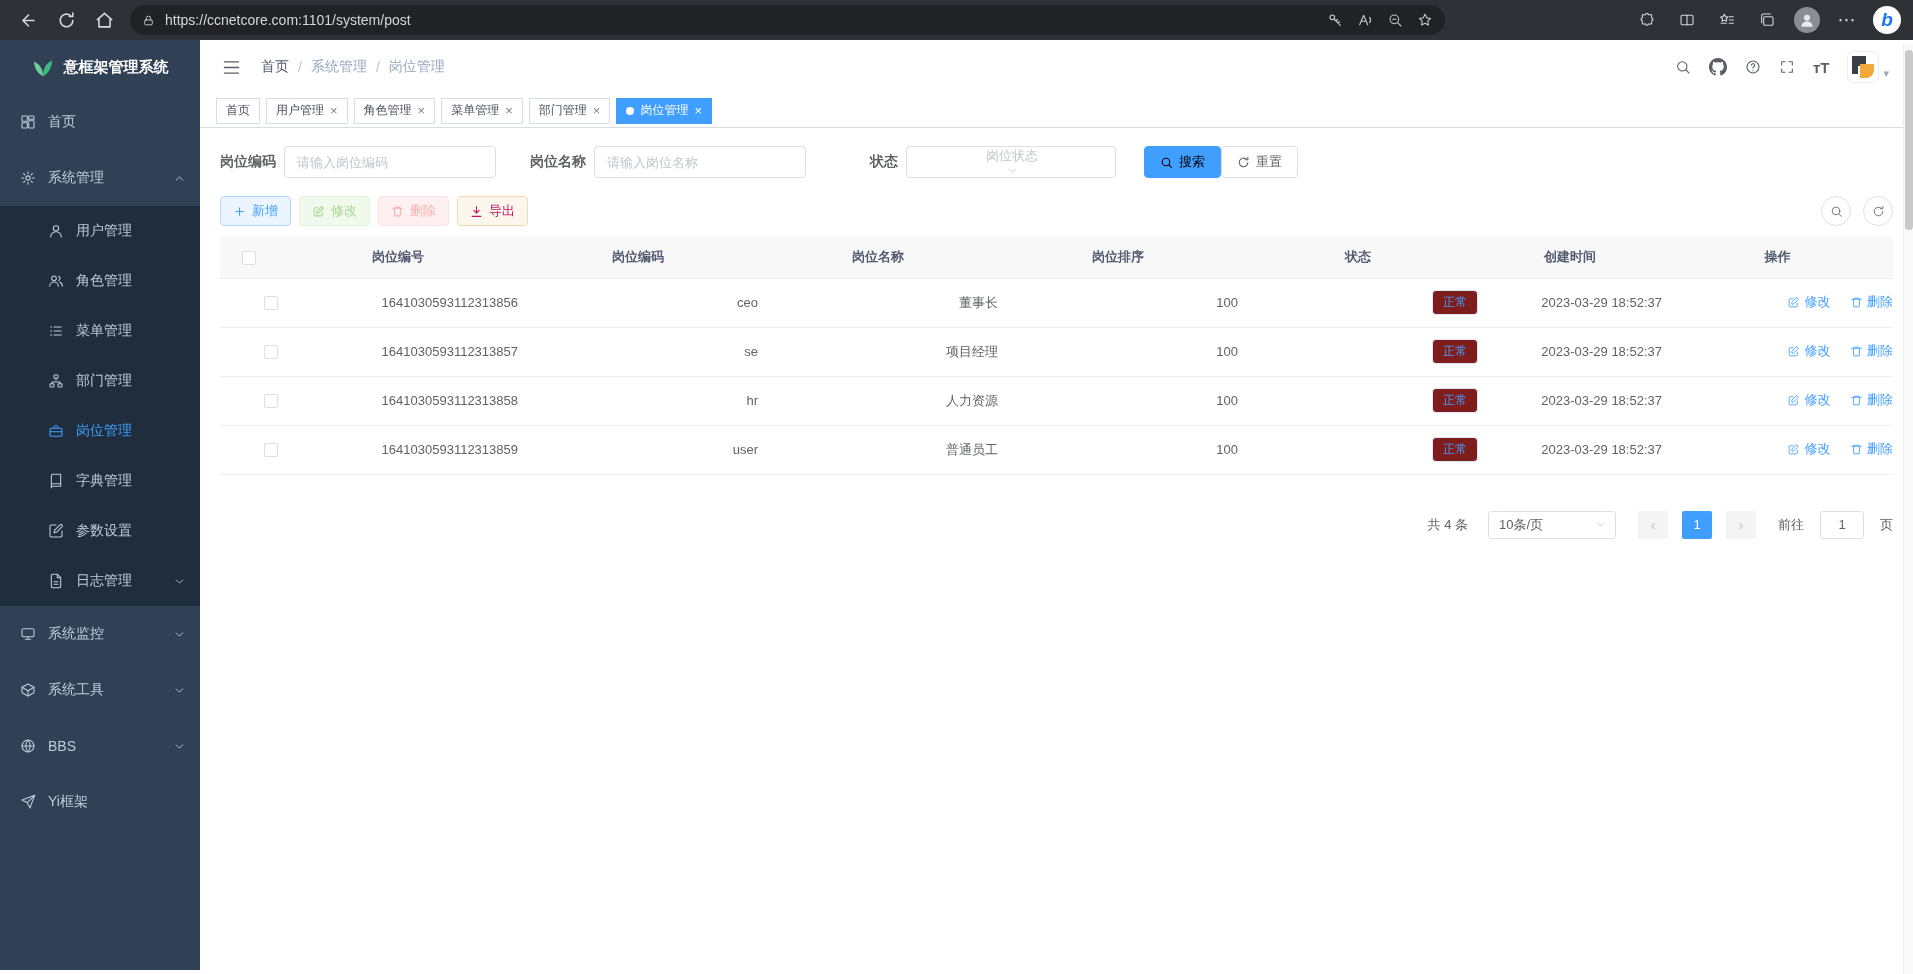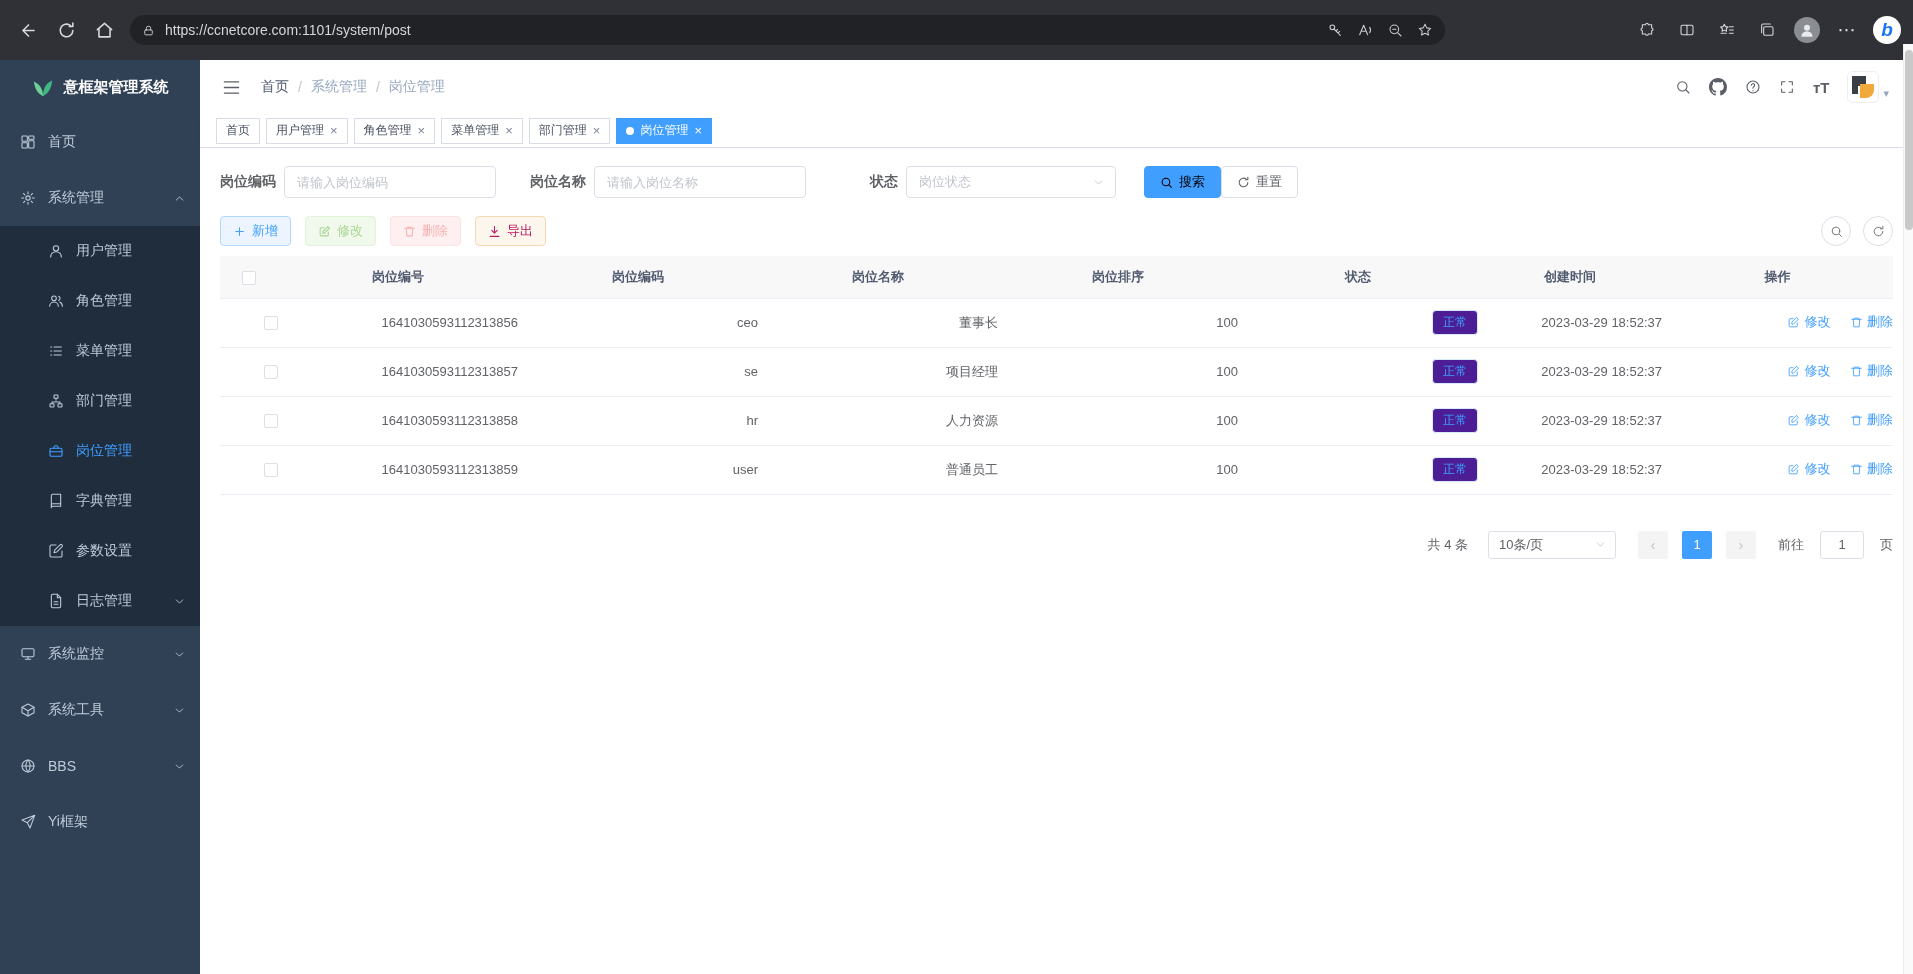--- a/index.html
+++ b/index.html
@@ -7,21 +7,21 @@
   body { font-family: "Liberation Sans", "DejaVu Sans", sans-serif; background:#fff; }
   .screen { position:relative; width:1913px; height:974px; overflow:hidden; background:#fff; }
 
   
   svg.i { width:16px; height:16px; stroke:currentColor; fill:none; stroke-width:2; stroke-linecap:round; stroke-linejoin:round; display:block; }
   svg.i.sm { width:13px; height:13px; }
   svg.i.lg { width:19px; height:19px; }
   svg.i.thin { stroke-width:1.6; }
 
   
-  .chrome { height:60px; background:#2f3136; display:flex; align-items:center; padding:12px 10px; gap:2px; color:#d6d8db; }
+  .chrome { height:40px; background:#2f3136; display:flex; align-items:center; padding:12px 10px; gap:2px; color:#d6d8db; }
   .chrome-btn { width:36px; height:36px; border-radius:6px; display:flex; align-items:center; justify-content:center; color:#d6d8db; cursor:pointer; flex:none; }
   .addr { width:1315px; height:30px; margin-left:6px; background:#202225; border-radius:15px; display:flex; align-items:center; padding:0 12px; gap:10px; flex:none; }
   .addr .url { font-size:14px; color:#d4d6d9; flex:1; white-space:nowrap; overflow:hidden; }
   .addr-icons { display:flex; align-items:center; gap:14px; color:#c9cbce; }
   .chrome-right { margin-left:auto; display:flex; align-items:center; gap:8px; }
   .chrome-right .chrome-btn { width:32px; height:32px; }
   .profile-circle { width:26px; height:26px; border-radius:50%; background:#8a8d91; display:flex; align-items:center; justify-content:center; overflow:hidden; }
   .bing { width:28px; height:28px; border-radius:50%; background:#fff; display:flex; align-items:center; justify-content:center; font-weight:bold; font-style:italic; font-size:19px; color:#1d74f5; }
   .more-glyph { font-size:18px; letter-spacing:1px; line-height:1; }
 
@@ -68,43 +68,43 @@
   .tag .dot { width:8px; height:8px; border-radius:50%; background:#fff; }
 
   
   .main { flex:1; background:#fff; padding:14px 20px; position:relative; overflow:hidden; }
 
   
   .filters { display:flex; align-items:center; height:40px; }
   .f-label { font-size:14px; font-weight:600; color:#606266; margin-right:8px; white-space:nowrap; }
   .f-input { width:212px; height:32px; border:1px solid #dcdfe6; border-radius:4px; padding:0 12px; font-size:13px; color:#606266; outline:none; font-family:inherit; }
   .f-input::placeholder { color:#c0c4cc; }
-  .f-select { width:210px; height:32px; border:1px solid #dcdfe6; border-radius:4px; padding:0 10px 0 12px; font-size:13px; display:flex; align-items:center; justify-content:space-between; color:#c0c4cc; cursor:pointer; background:#fff; }
+  .f-select { width:210px; height:32px; border:1px solid #dcdfe6; border-radius:4px; padding:0 10px 0 12px; font-size:13px; display:flex; align-items:center; justify-content:space-between; color:#c0c4cc; cursor:pointer; background:#fff;flex-direction:column; }
   .gap34 { margin-left:34px; }
   .gap64 { margin-left:64px; }
   .btn { height:32px; border-radius:4px; border:1px solid #dcdfe6; background:#fff; color:#606266; font-size:13px; display:inline-flex; align-items:center; gap:6px; padding:0 15px; cursor:pointer; font-family:inherit; white-space:nowrap; }
   .btn-primary { background:#409eff; border-color:#409eff; color:#000000; margin-left:28px; }
   .btn-reset { margin-left:0; }
 
   
-  .toolbar { margin-top:14px; display:flex; align-items:center; gap:14px; position:relative; height:30px; }
+  .toolbar { margin-top:14px; display:flex; align-items:center; gap:8px; position:relative; height:30px; }
   .btn.mini { height:30px; padding:0 12px; }
   .btn-add { background:#ecf5ff; border-color:#b3d8ff; color:#409eff; }
   .btn-edit { background:#f0f9eb; border-color:#e1f3d8; color:#a8d694; cursor:not-allowed; }
   .btn-del { background:#fef0f0; border-color:#fde2e2; color:#f6b1b1; cursor:not-allowed; }
   .btn-export { background:#fdf6ec; border-color:#f5dab1; color:#be185d; }
   .tool-right { position:absolute; right:0; top:0; display:flex; gap:12px; }
   .circle-btn { width:30px; height:30px; border-radius:50%; border:1px solid #dcdfe6; background:#fff; color:#606266; display:flex; align-items:center; justify-content:center; cursor:pointer; }
 
   
   table.grid { width:1673px; border-collapse:collapse; margin-top:10px; font-size:13px; color:#606266; table-layout:fixed; }
   table.grid th { height:42px; background:#f8f8f9; color:#515a6e; font-weight:bold; font-size:13px; border-bottom:1px solid #ebeef5; text-align:center; }
   table.grid td { height:49px; border-bottom:1px solid #ebeef5; text-align:right; }
   .chk { display:inline-block; width:14px; height:14px; border:1px solid #dcdfe6; border-radius:2px; background:#fff; vertical-align:middle; cursor:pointer; }
-  .tag-status { display:inline-block; height:25px; line-height:23px; padding:0 10px; background:#4c1d95; border:1px solid #d9ecff; color:#409eff; border-radius:4px; font-size:12px; }
+  .tag-status { display:inline-block; height:25px; line-height:23px; padding:0 10px; background:#7f1d1d; border:1px solid #d9ecff; color:#409eff; border-radius:4px; font-size:12px; }
   .op-link { color:#409eff; display:inline-flex; align-items:center; gap:4px; cursor:pointer; }
   .op-link + .op-link { margin-left:16px; }
 
   
   .pager { margin-top:36px; display:flex; align-items:center; justify-content:flex-end; font-size:13px; color:#606266; gap:8px; }
   .pg-total { margin-right:12px; }
   .pg-size { width:128px; height:28px; border:1px solid #dcdfe6; border-radius:3px; display:flex; align-items:center; justify-content:space-between; padding:0 8px 0 10px; color:#606266; cursor:pointer; margin-right:14px; }
   .pg-btn { min-width:30px; height:28px; border-radius:2px; background:#f4f4f5; display:flex; align-items:center; justify-content:center; font-size:15px; color:#c0c4cc; cursor:pointer; }
   .pg-cur { min-width:30px; height:28px; border-radius:2px; background:#409eff; color:#fff; display:flex; align-items:center; justify-content:center; font-size:13px; margin:0 6px; cursor:pointer; }
   .pg-goto { margin-left:14px; margin-right:8px; }

